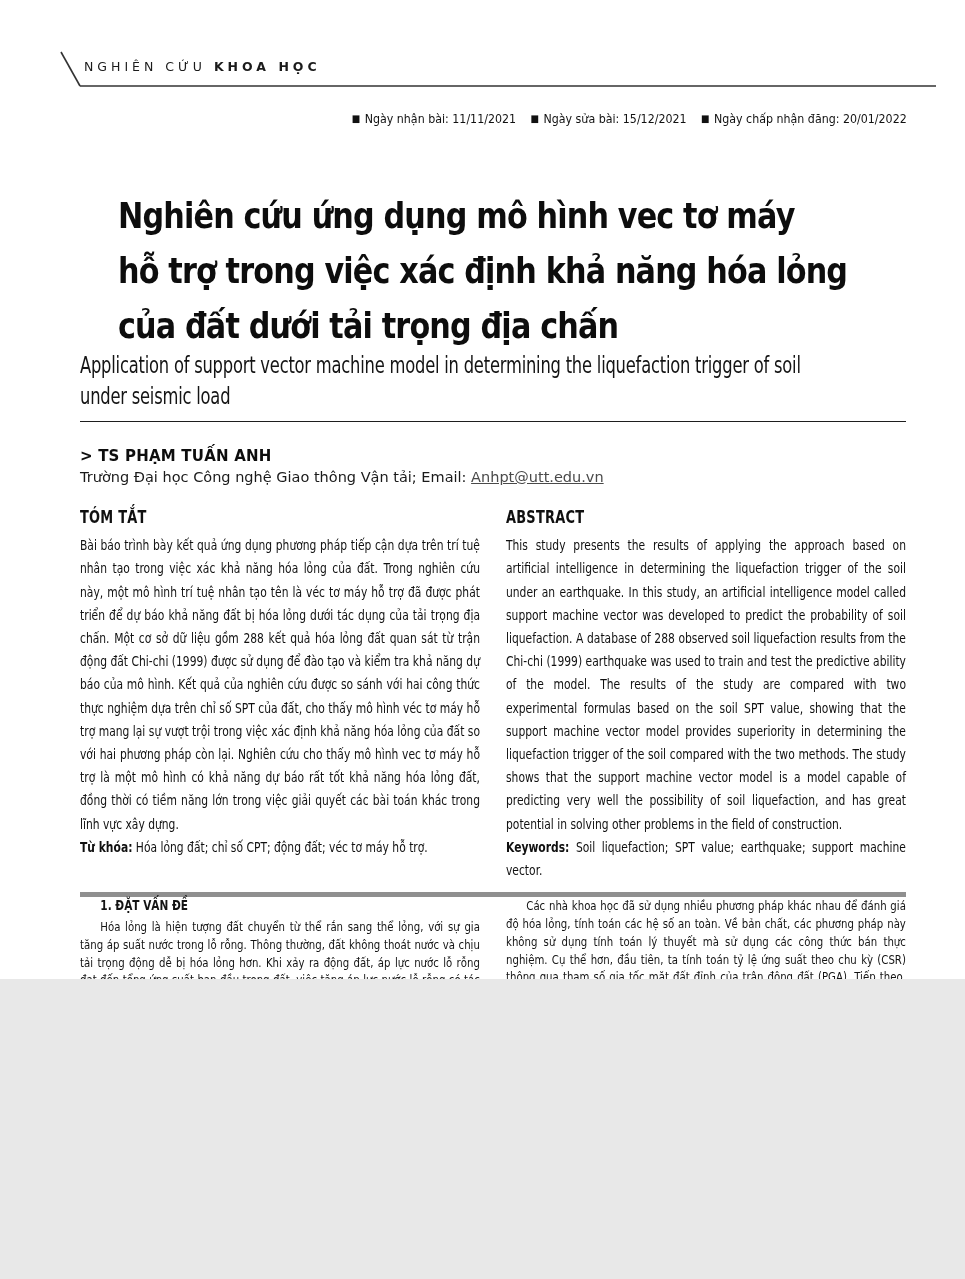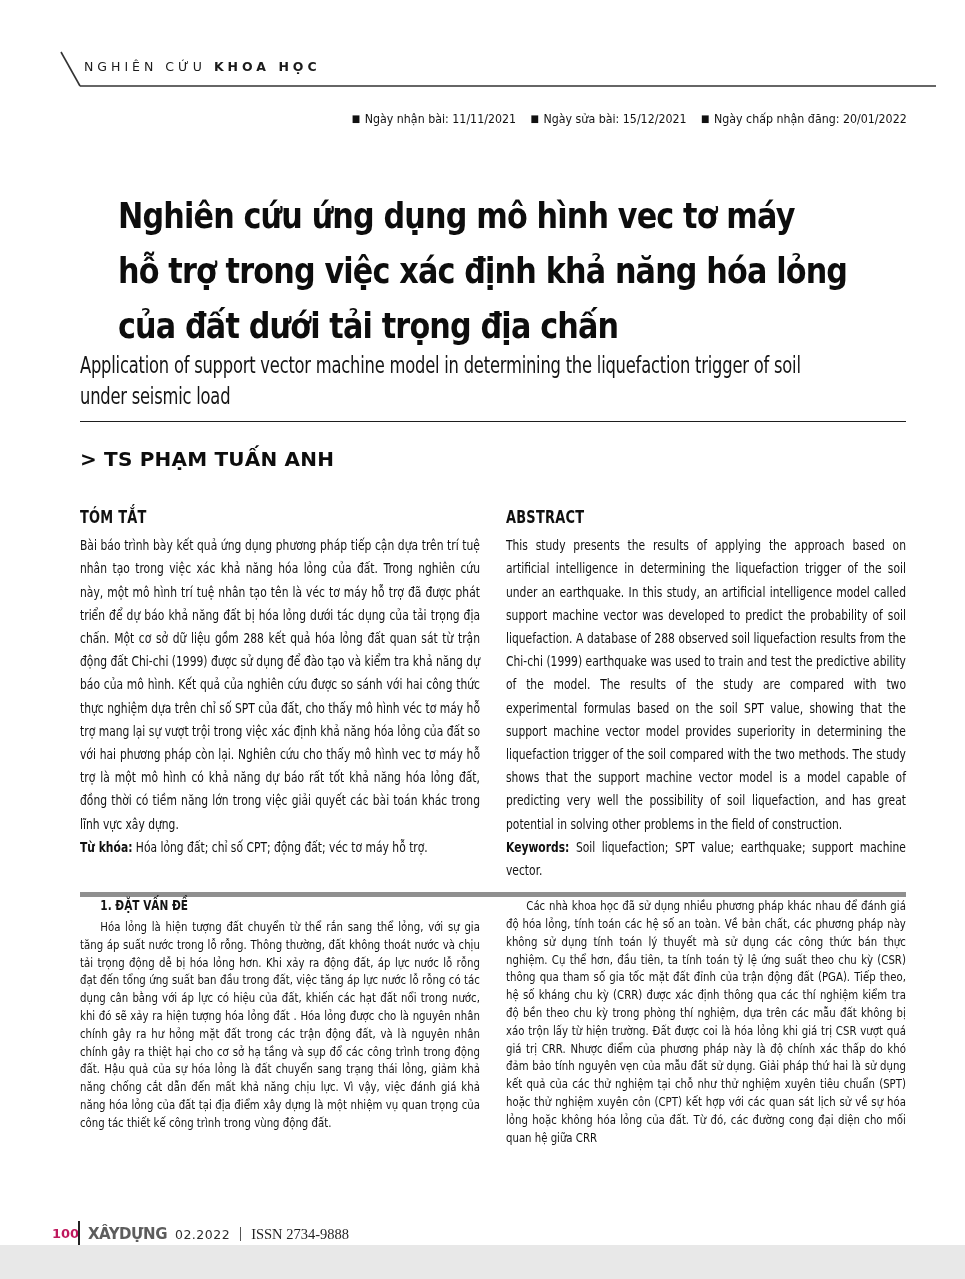--- a/index.html
+++ b/index.html
@@ -1,17 +1,17 @@
 <!DOCTYPE html>
 <html><head>
 <meta charset="utf-8">
 <style>
   html,body { margin:0; padding:0; background:#e8e8e8; }
   .page {
-    position:relative; width:965px; height:1245px; margin:0 auto;
+    position:relative; width:965px; height:979px; margin:0 auto;
     background:#ffffff; overflow:hidden;
     font-family:"DejaVu Sans", sans-serif; color:#141414;
   }
   
   .jheader { position:absolute; top:50px; left:58px; width:880px; height:40px; }
   .jheader svg { position:absolute; top:0; left:0; }
   .jheader-text {
     position:absolute; left:26px; top:9px; font-size:12.5px; letter-spacing:4px;
     color:#1b1b1b; white-space:nowrap;
   }
@@ -30,21 +30,21 @@
     white-space:nowrap; transform:scaleX(0.84); transform-origin:0 0; color:#0d0d0d;
   }
   .title-en { position:absolute; left:80px; top:350px; }
   .title-en .tline {
     font-size:23px; font-weight:400; line-height:31px; letter-spacing:-0.3px;
     white-space:nowrap; transform:scaleX(0.71); transform-origin:0 0; color:#141414;
   }
   .title-rule { position:absolute; left:80px; top:421px; width:826px; height:0;
     border-top:1.6px solid #1e1e1e; }
   
-  .author-name { position:absolute; left:80px; top:447px; font-size:20px; font-weight:700;
+  .author-name { position:absolute; left:80px; top:447px; font-size:15px; font-weight:700;
     letter-spacing:0.2px; color:#0d0d0d; }
   .author-aff { position:absolute; left:80px; top:469px; font-size:14.5px; color:#1a1a1a; }
   .email-link { color:#4a4a4a; text-decoration:underline; cursor:pointer; }
   
   .content { position:absolute; top:506px; left:80px; width:826px; }
   .cols { display:flex; gap:26px; }
   .col { width:400px; }
   .abs-inner {
     width:540px; transform:scaleX(0.7407); transform-origin:0 0;
     font-size:14.5px; line-height:23.2px; text-align:justify; color:#101010;
@@ -95,20 +95,21 @@
   </div>
 
   <div class="title-en">
     <div class="tline">Application of support vector machine model in determining the liquefaction trigger of soil</div>
     <div class="tline">under seismic load</div>
   </div>
 
   <div class="title-rule"></div>
 
   <div class="author-name">&gt; TS PHẠM TUẤN ANH</div>
+  <div class="author-aff"><span>Trường Đại học Công nghệ Giao thông Vận tải; Email: </span><a class="email-link">Anhpt@utt.edu.vn</a></div>
 
   <div class="content">
 
     <div class="cols">
       <div class="col">
         <div class="abs-inner">
           <div class="abs-head">TÓM TẮT</div>
           <p>Bài báo trình bày kết quả ứng dụng phương pháp tiếp cận dựa trên trí tuệ nhân tạo trong việc xác khả năng hóa lỏng của đất. Trong nghiên cứu này, một mô hình trí tuệ nhân tạo tên là véc tơ máy hỗ trợ đã được phát triển để dự báo khả năng đất bị hóa lỏng dưới tác dụng của tải trọng địa chấn. Một cơ sở dữ liệu gồm 288 kết quả hóa lỏng đất quan sát từ trận động đất Chi-chi (1999) được sử dụng để đào tạo và kiểm tra khả năng dự báo của mô hình. Kết quả của nghiên cứu được so sánh với hai công thức thực nghiệm dựa trên chỉ số SPT của đất, cho thấy mô hình véc tơ máy hỗ trợ mang lại sự vượt trội trong việc xác định khả năng hóa lỏng của đất so với hai phương pháp còn lại. Nghiên cứu cho thấy mô hình vec tơ máy hỗ trợ là một mô hình có khả năng dự báo rất tốt khả năng hóa lỏng đất, đồng thời có tiềm năng lớn trong việc giải quyết các bài toán khác trong lĩnh vực xây dựng.</p>
           <p class="kw"><b>Từ khóa:</b><span> Hóa lỏng đất; chỉ số CPT; động đất; véc tơ máy hỗ trợ.</span></p>
         </div>

